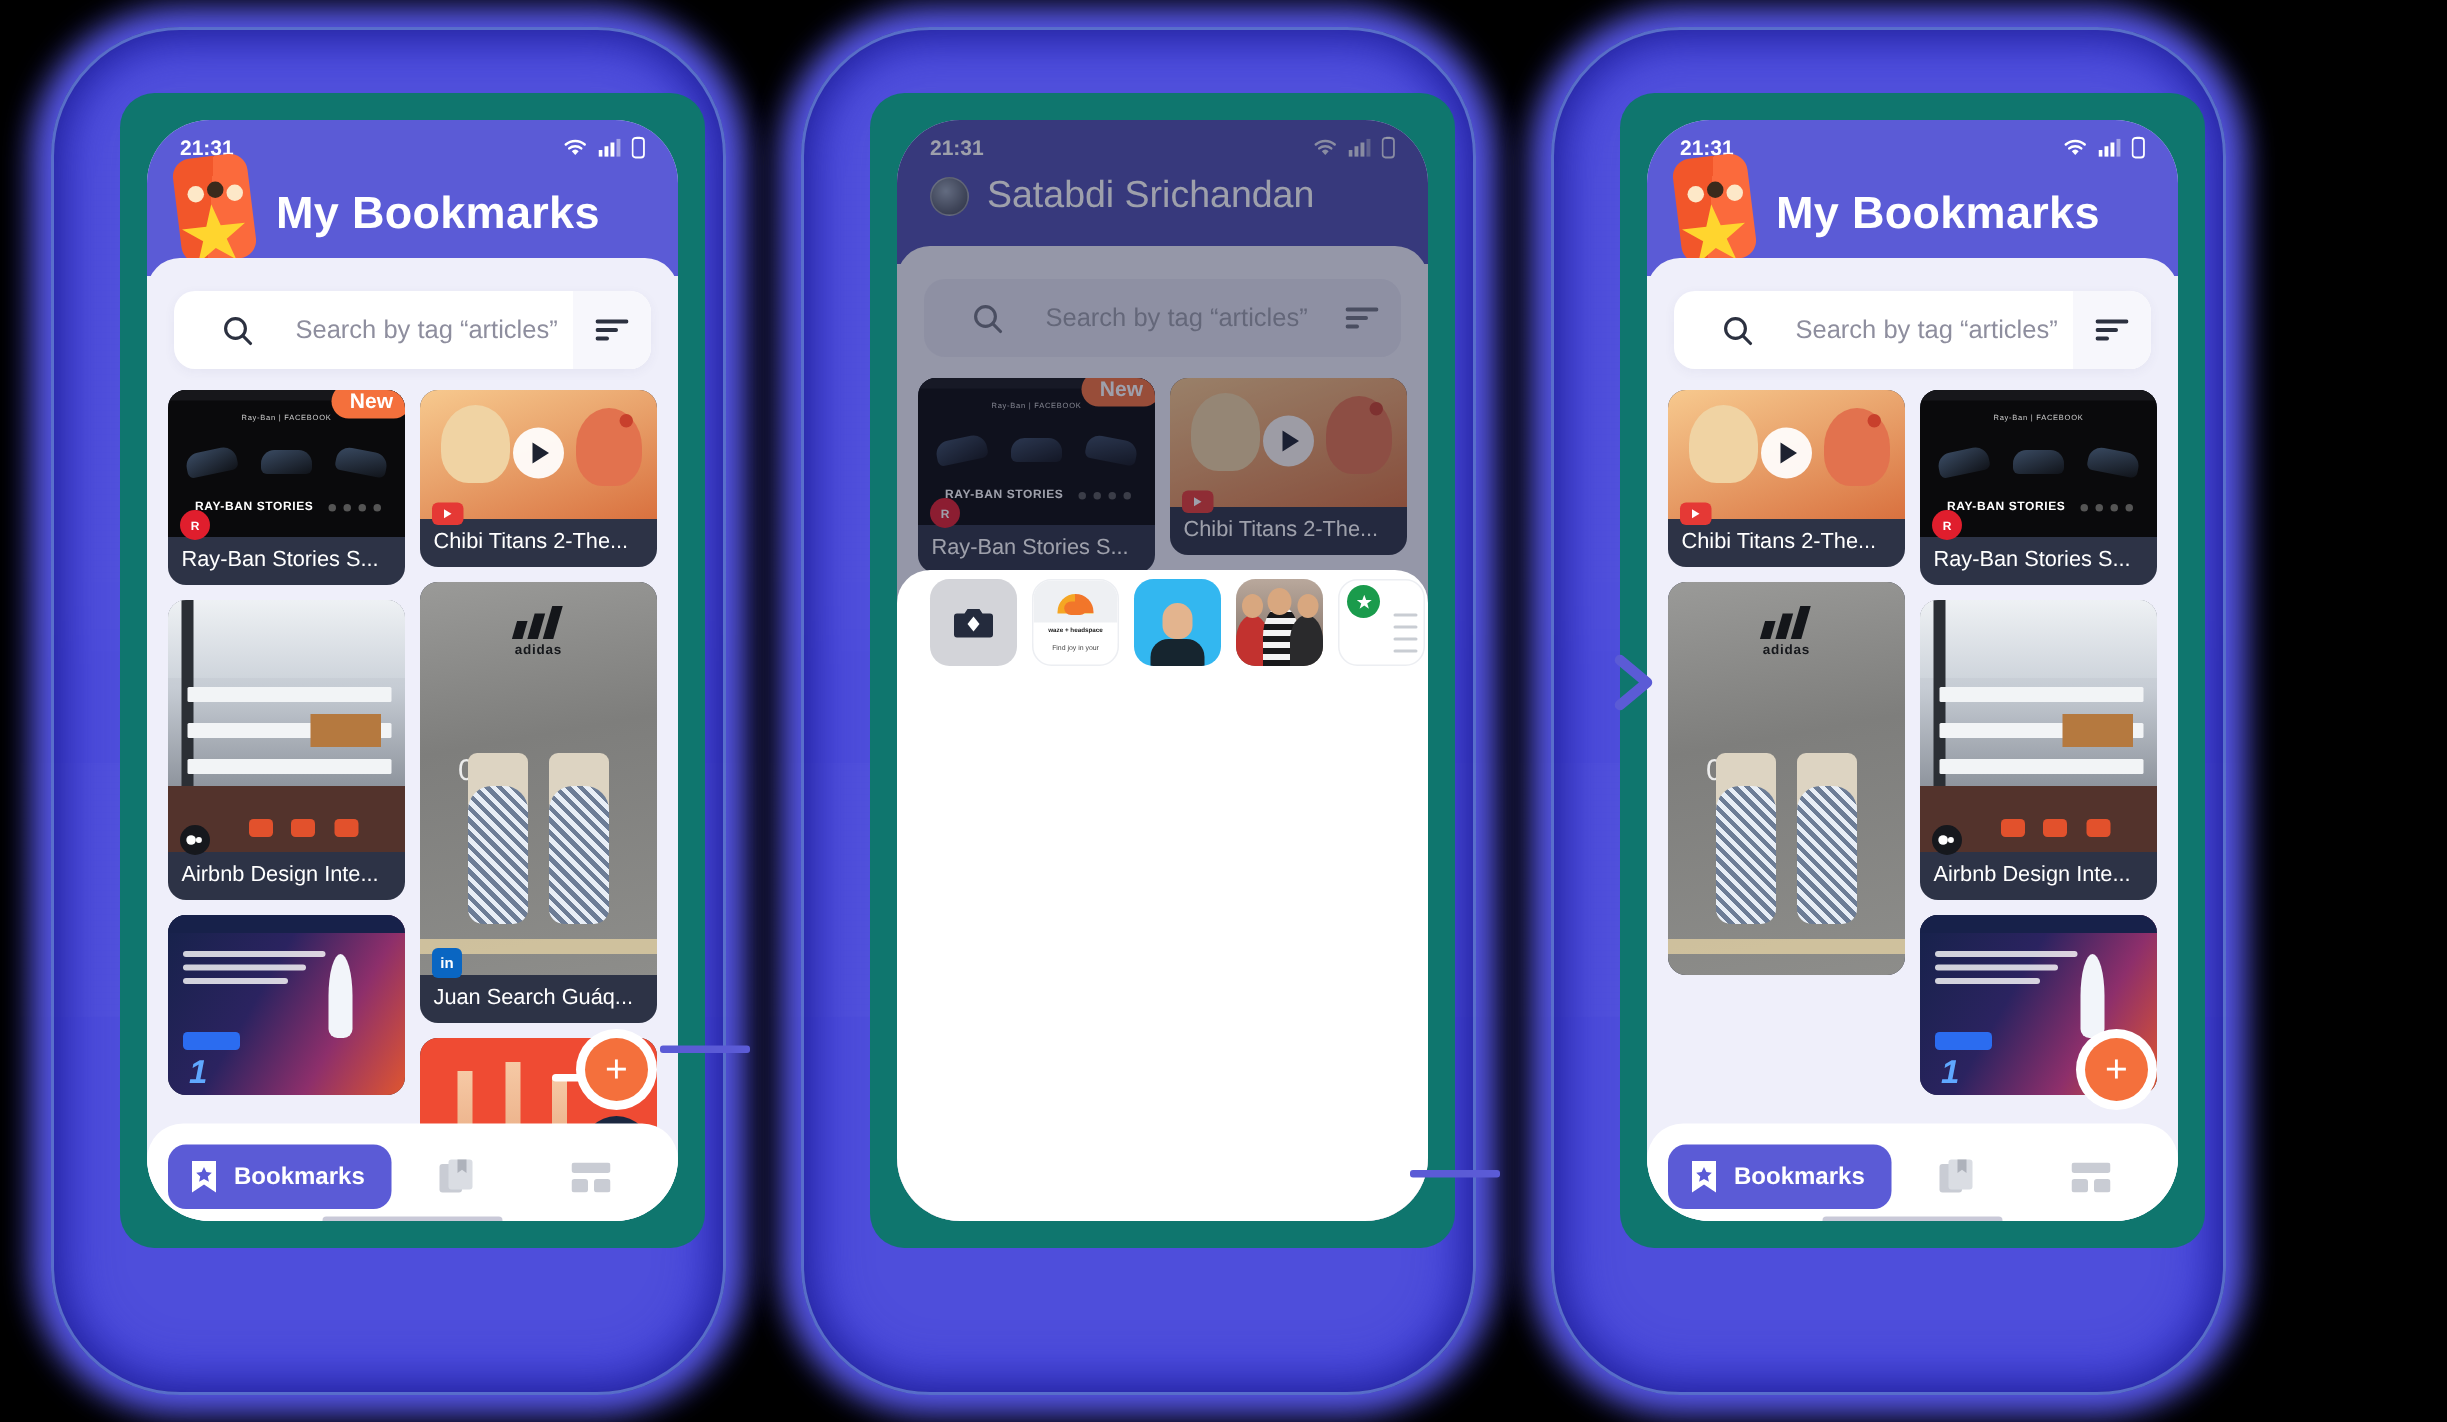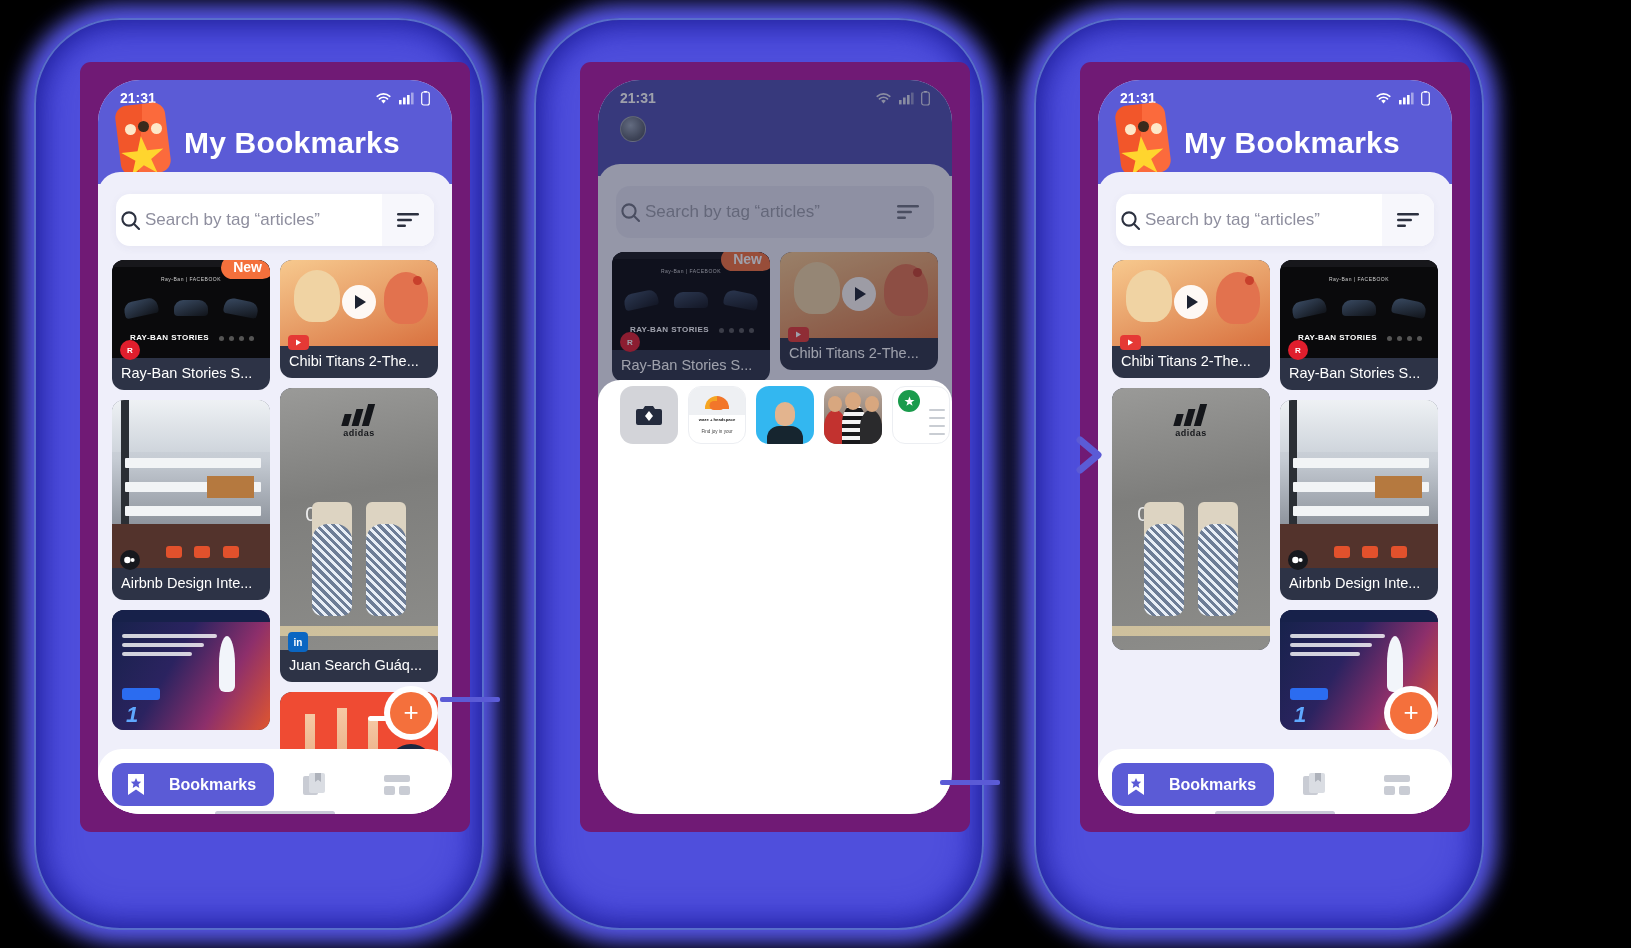--- a/index.html
+++ b/index.html
@@ -31,22 +31,22 @@
   .glow-edge{
     position:absolute;
     border-radius: 86px;
     box-shadow: 0 0 22px 10px rgba(90,90,240,.85), inset 0 0 30px 12px rgba(40,40,200,.7);
     border: 2px solid rgba(120,160,255,.55);
   }
 
   
   .phone {
     position: absolute;
-    background: #701a75;
-    border-radius: 11px;
+    background: #0f766e;
+    border-radius: 23px;
     overflow: hidden;
     box-shadow: 0 0 0 0 rgba(0,0,0,0);
   }
   .screen {
     position: absolute;
     left: 18px; right: 18px; top: 18px; bottom: 18px;
     border-radius: 42px;
     overflow: hidden;
     background: #efeffa;
   }
@@ -117,21 +117,21 @@
   }
   .searchbar {
     margin: 22px 18px 0 18px;
     height: 52px;
     background:#fff;
     border-radius: 14px;
     display:flex; align-items:center;
     box-shadow: 0 2px 8px rgba(60,60,120,.06);
     overflow:hidden;
   }
-  .searchbar .q { flex:1; display:flex; align-items:center; gap:4px; padding-left:4px; }
+  .searchbar .q { flex:1; display:flex; align-items:center; gap:28px; padding-left:32px; }
   .search-ph { color:#8e8e9e; font-size:17px; }
   .filter-btn {
     width:52px; height:52px; display:flex; align-items:center; justify-content:center;
     background:#f7f7fc;
   }
 
   
   .grid {
     display:flex; gap:10px;
     padding: 14px 14px 0 14px;
@@ -253,21 +253,21 @@
   
   .bottomnav{
     position:absolute; left:0; right:0; bottom:0;
     background:#fff;
     border-top-left-radius:24px; border-top-right-radius:24px;
     padding: 14px 14px 8px 14px;
     display:flex; align-items:center;
     z-index:25;
   }
   .nav-pill{
-    display:flex; align-items:center; gap:23px;
+    display:flex; align-items:center; gap:10px;
     background:#5b5bd6; color:#fff;
     border-radius:12px; padding:10px 18px 10px 14px;
     font-size:16px; font-weight:700;
   }
   .nav-ico{ flex:1; display:flex; justify-content:center; }
   .home-ind{
     position:absolute; left:50%; transform:translateX(-50%);
     bottom:-2px; width:120px; height:5px; border-radius:3px; background:#c9c9d8;
   }
 
@@ -572,20 +572,21 @@
                 <rect x="12" y="0.6" width="2.6" height="11.8" fill="#fff" opacity=".4"></rect>
               </svg>
             <svg width="9" height="15" viewBox="0 0 9 15">
                 <rect x="0.7" y="1" width="7.6" height="13" rx="2" stroke="#fff" stroke-opacity=".8" stroke-width="1.2" fill="none"></rect>
                 <rect x="3" y="0" width="3" height="1.4" rx=".6" fill="#fff" opacity=".8"></rect>
               </svg>
           </span>
         </div>
         <div class="avatar-title-row">
           <div class="avatar"></div>
+          <div class="user-name">Satabdi Srichandan</div>
         </div>
       </div>
 
       <div class="app-body" style="top:84px;">
         <div class="searchbar" style="background:#e4e4f2; box-shadow:none;">
           <div class="q">
             <svg width="21" height="21" viewBox="0 0 21 21">
                 <circle cx="9" cy="9" r="6.6" stroke="#6f7280" stroke-width="2.1" fill="none"></circle>
                 <line x1="13.8" y1="13.8" x2="19" y2="19" stroke="#6f7280" stroke-width="2.1" stroke-linecap="round"></line>
               </svg>

